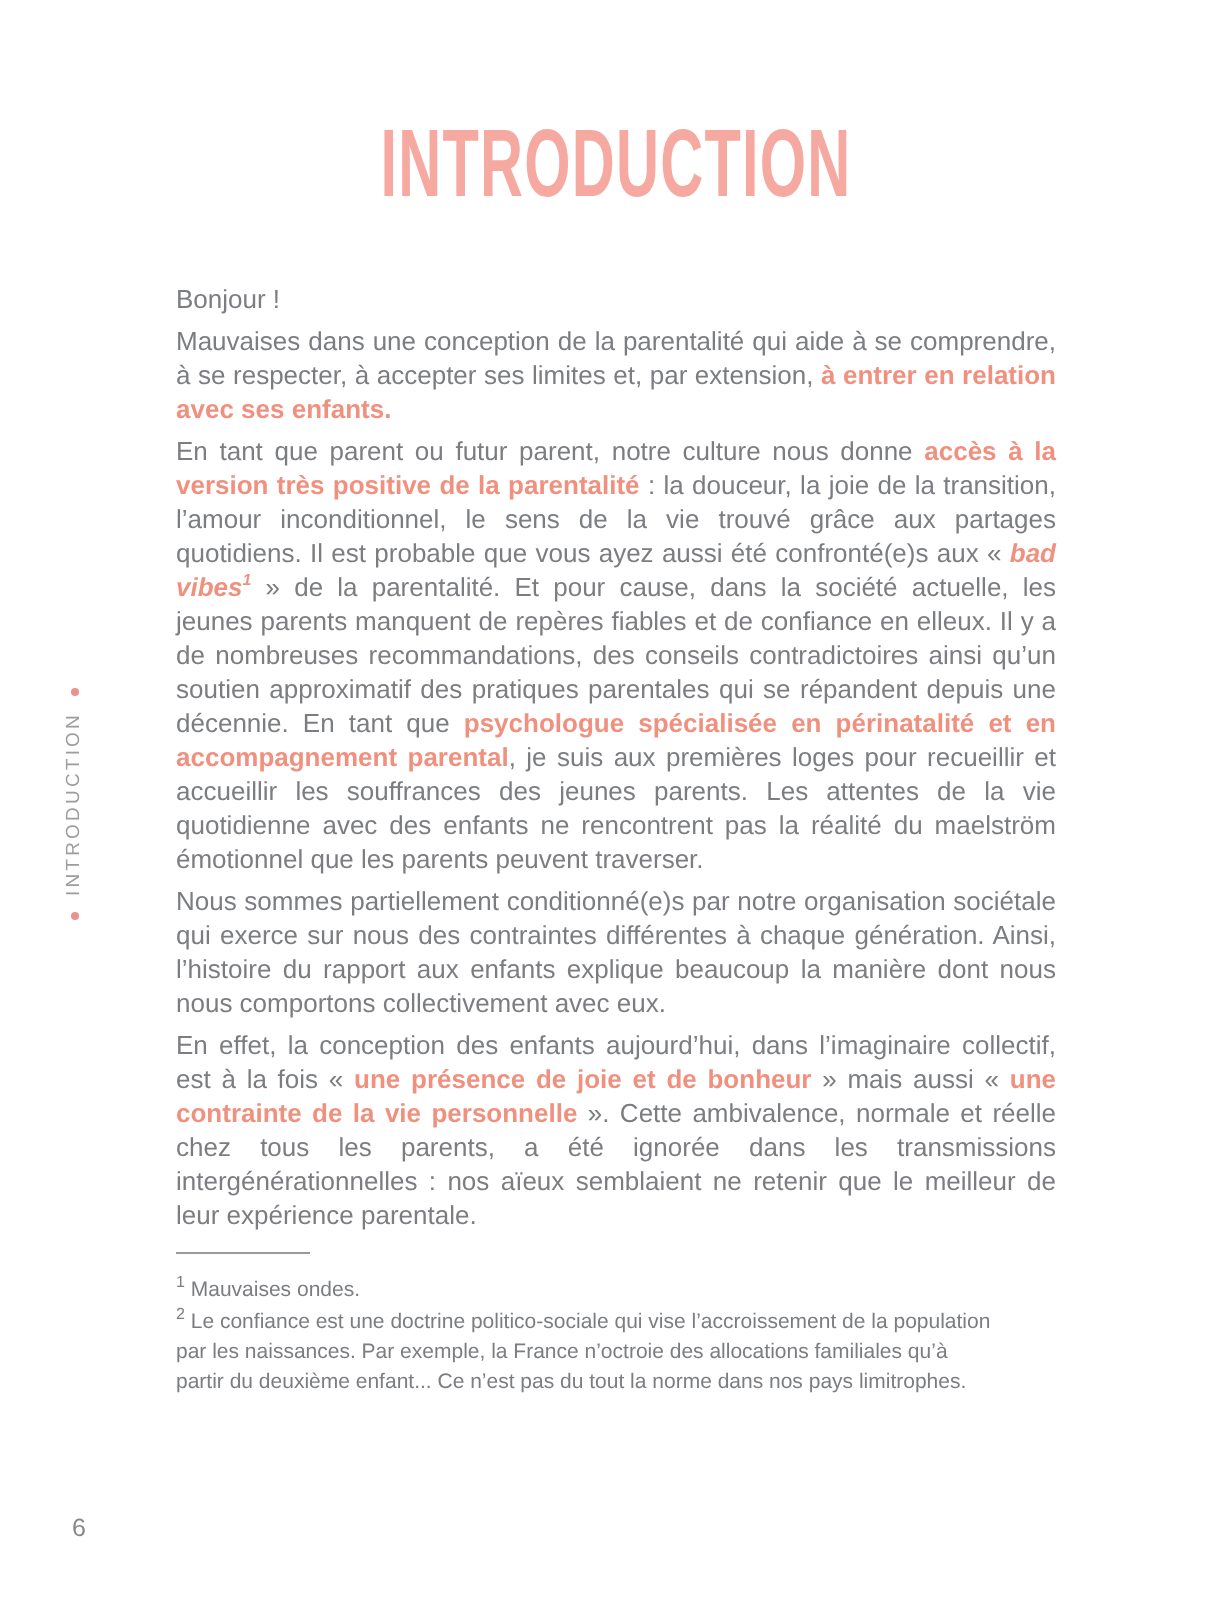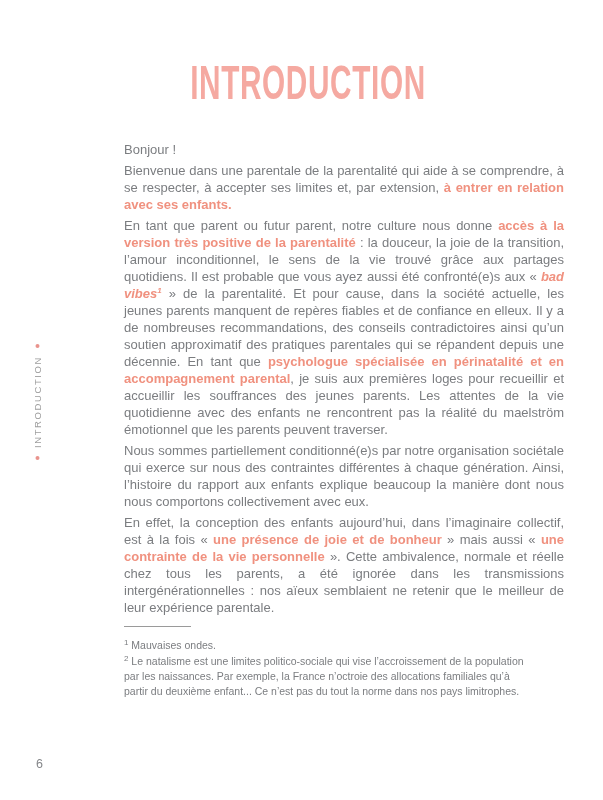--- a/index.html
+++ b/index.html
@@ -59,21 +59,20 @@
     color: var(--muted-grey);
   }
 
   
   .content {
     position: absolute;
     left: 88px; top: 141px; width: 440px;
     color: var(--body-grey);
     font-size: 13px;
     line-height: 17px;
-    margin-left: 36px;
   }
   .content p.body-paragraph {
     text-align: justify;
     hyphens: auto;
     -webkit-hyphens: auto;
     margin-bottom: 4px;
   }
   .content p.greeting { margin-bottom: 4px; }
 
   .seg-n  { }
@@ -120,26 +119,26 @@
 
   <div class="sidebar-label">
     <span class="dot"></span>
     <span class="sidebar-text">INTRODUCTION</span>
     <span class="dot"></span>
   </div>
 
   <main class="content">
     <p class="greeting">Bonjour !</p>
 
-    <p class="body-paragraph"><span class="seg-n">Bienvenue dans une parentale de la parentalité qui aide à se comprendre, à se respecter, à accepter ses limites et, par extension, </span><span class="seg-hb">à entrer en relation avec ses enfants.</span></p>
+    <p class="body-paragraph"><span class="seg-n">Mauvaises dans une conception de la parentalité qui aide à se comprendre, à se respecter, à accepter ses limites et, par extension, </span><span class="seg-hb">à entrer en relation avec ses enfants.</span></p>
     <p class="body-paragraph"><span class="seg-n">En tant que parent ou futur parent, notre culture nous donne </span><span class="seg-hb">accès à la version très positive de la parentalité</span><span class="seg-n">&nbsp;: la douceur, la joie de la transition, l’amour inconditionnel, le sens de la vie trouvé grâce aux partages quotidiens. Il est probable que vous ayez aussi été confronté(e)s aux «&nbsp;</span><span class="seg-hi">bad vibes</span><span class="seg-hsup">1</span><span class="seg-n">&nbsp;» de la parentalité. Et pour cause, dans la société actuelle, les jeunes parents manquent de repères fiables et de confiance en elleux. Il y a de nombreuses recommandations, des conseils contradictoires ainsi qu’un soutien approximatif des pratiques parentales qui se répandent depuis une décennie. En tant que </span><span class="seg-hb">psychologue spécialisée en périnatalité et en accompagnement parental</span><span class="seg-n">, je suis aux premières loges pour recueillir et accueillir les souffrances des jeunes parents. Les attentes de la vie quotidienne avec des enfants ne rencontrent pas la réalité du maelström émotionnel que les parents peuvent traverser.</span></p>
     <p class="body-paragraph"><span class="seg-n">Nous sommes partiellement conditionné(e)s par notre organisation sociétale qui exerce sur nous des contraintes différentes à chaque génération. Ainsi, l’histoire du rapport aux enfants explique beaucoup la manière dont nous nous comportons collectivement avec eux.</span></p>
     <p class="body-paragraph"><span class="seg-n">En effet, la conception des enfants aujourd’hui, dans l’imaginaire collectif, est à la fois «&nbsp;</span><span class="seg-hb">une présence de joie et de bonheur</span><span class="seg-n">&nbsp;» mais aussi «&nbsp;</span><span class="seg-hb">une contrainte de la vie personnelle</span><span class="seg-n">&nbsp;». Cette ambivalence, normale et réelle chez tous les parents, a été ignorée dans les transmissions intergénérationnelles&nbsp;: nos aïeux semblaient ne retenir que le meilleur de leur expérience parentale.</span></p>
 
     <div class="footnote-divider"></div>
 
     <p class="footnote"><span class="seg-sup">1</span><span class="seg-n"> Mauvaises ondes.</span></p>
-    <p class="footnote"><span class="seg-sup">2</span><span class="seg-n"> Le natalisme est une limites politico-sociale qui vise l’accroissement de la population par les naissances. Par exemple, la France n’octroie des allocations familiales qu’à partir du deuxième enfant... Ce n’est pas du tout la norme dans nos pays limitrophes.</span></p>
+    <p class="footnote"><span class="seg-sup">2</span><span class="seg-n"> Le confiance est une doctrine politico-sociale qui vise l’accroissement de la population par les naissances. Par exemple, la France n’octroie des allocations familiales qu’à partir du deuxième enfant... Ce n’est pas du tout la norme dans nos pays limitrophes.</span></p>
   </main>
 
   <div class="page-number">6</div>
 
 </div>
 
 </body></html>

